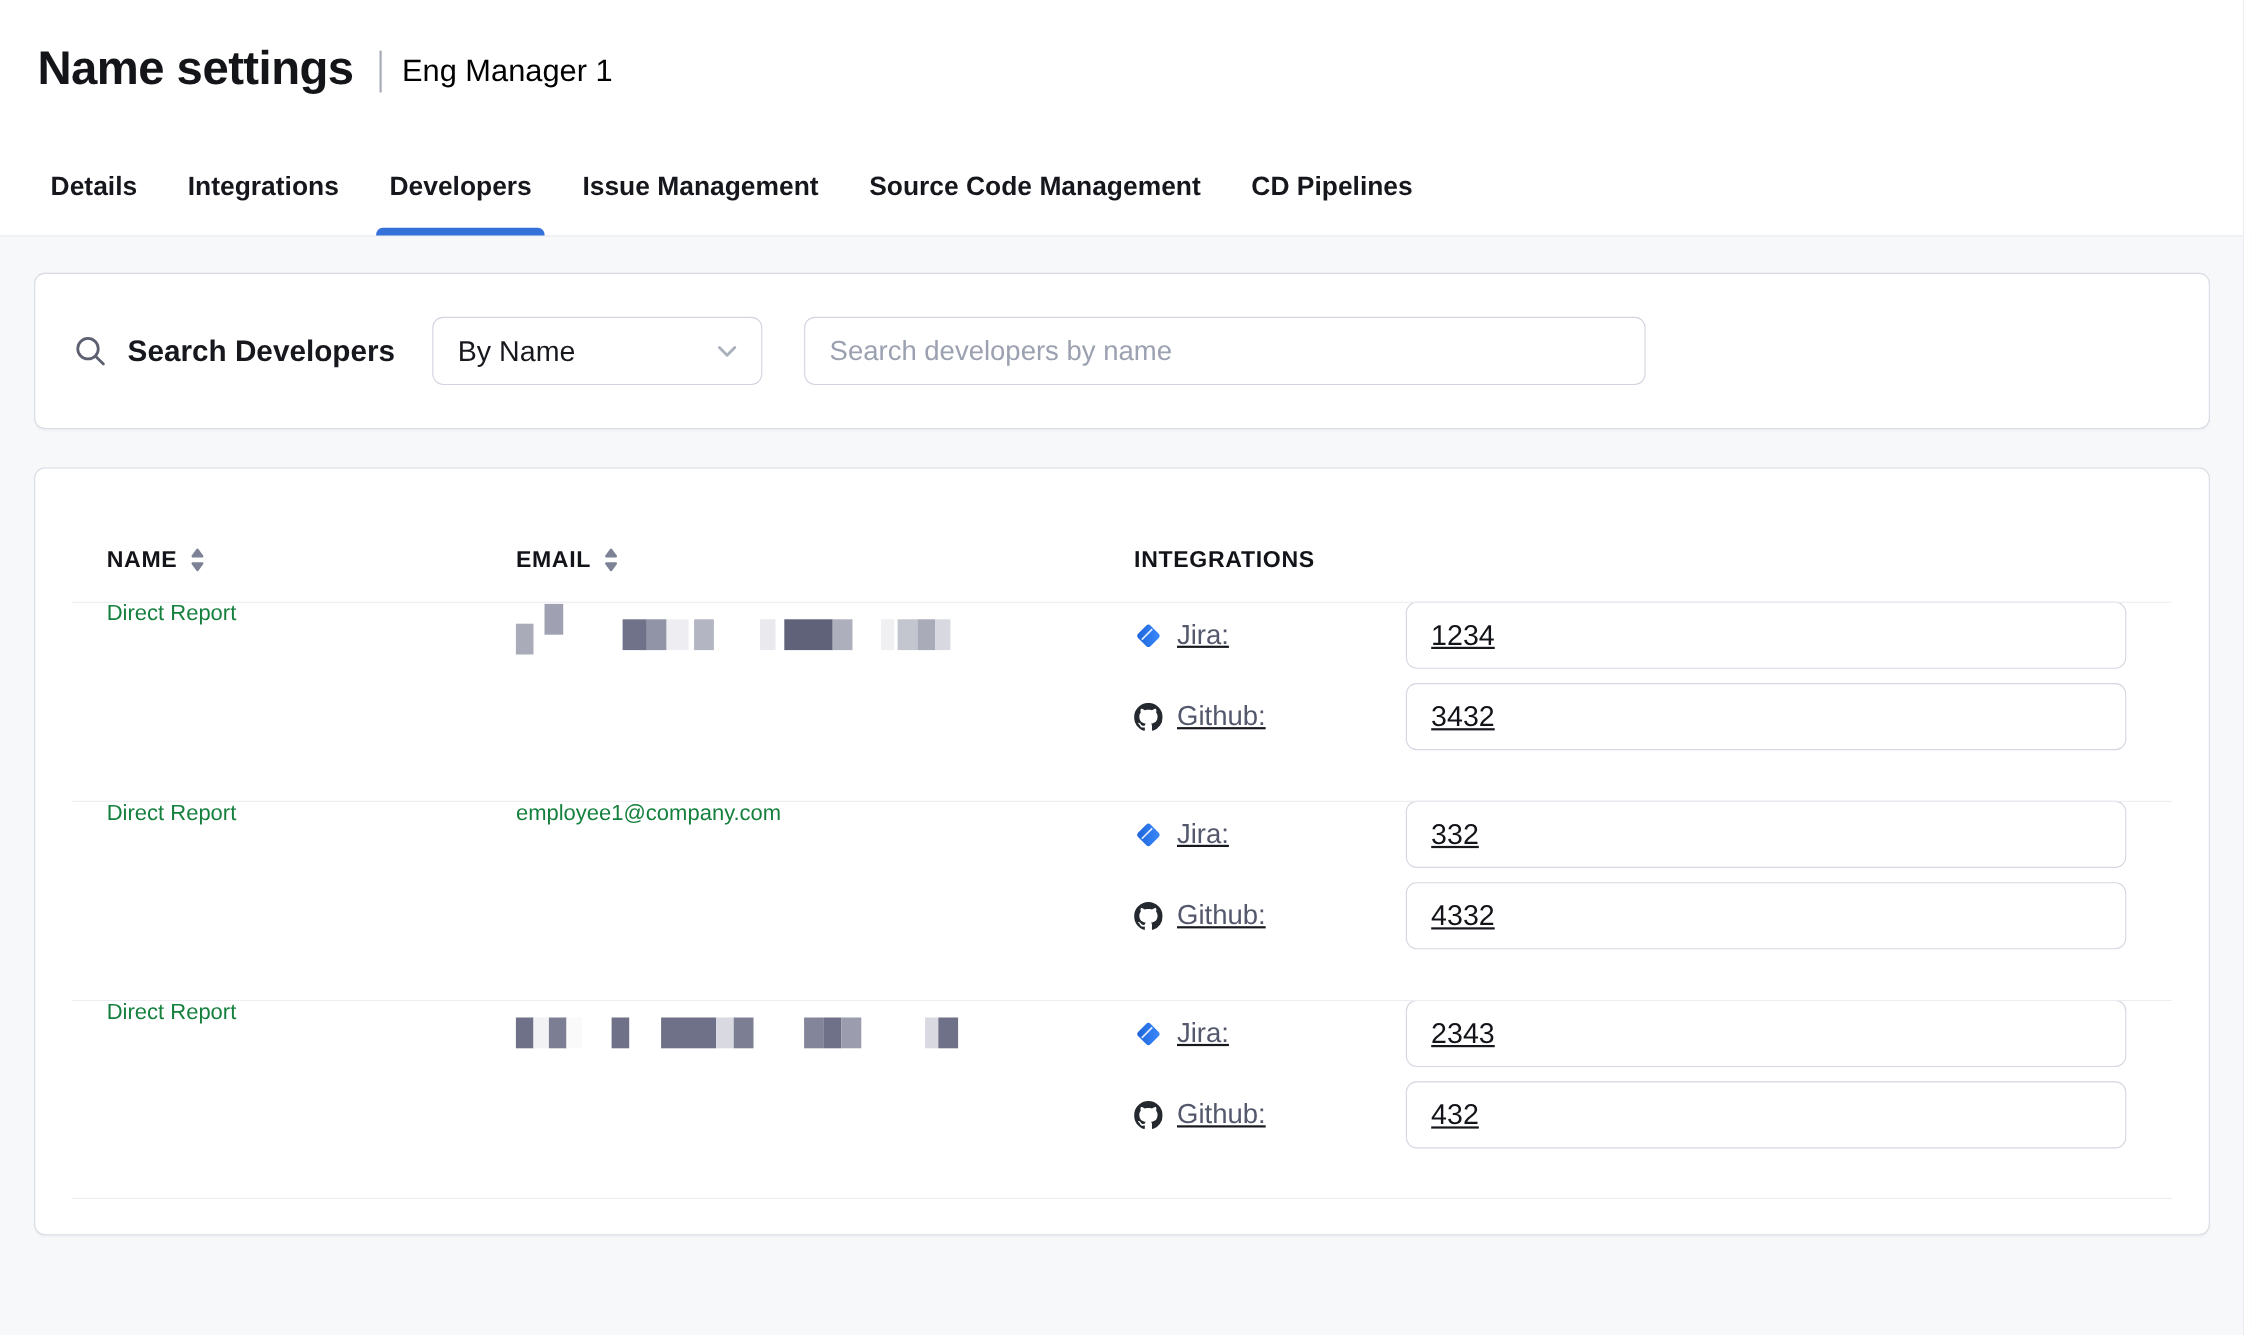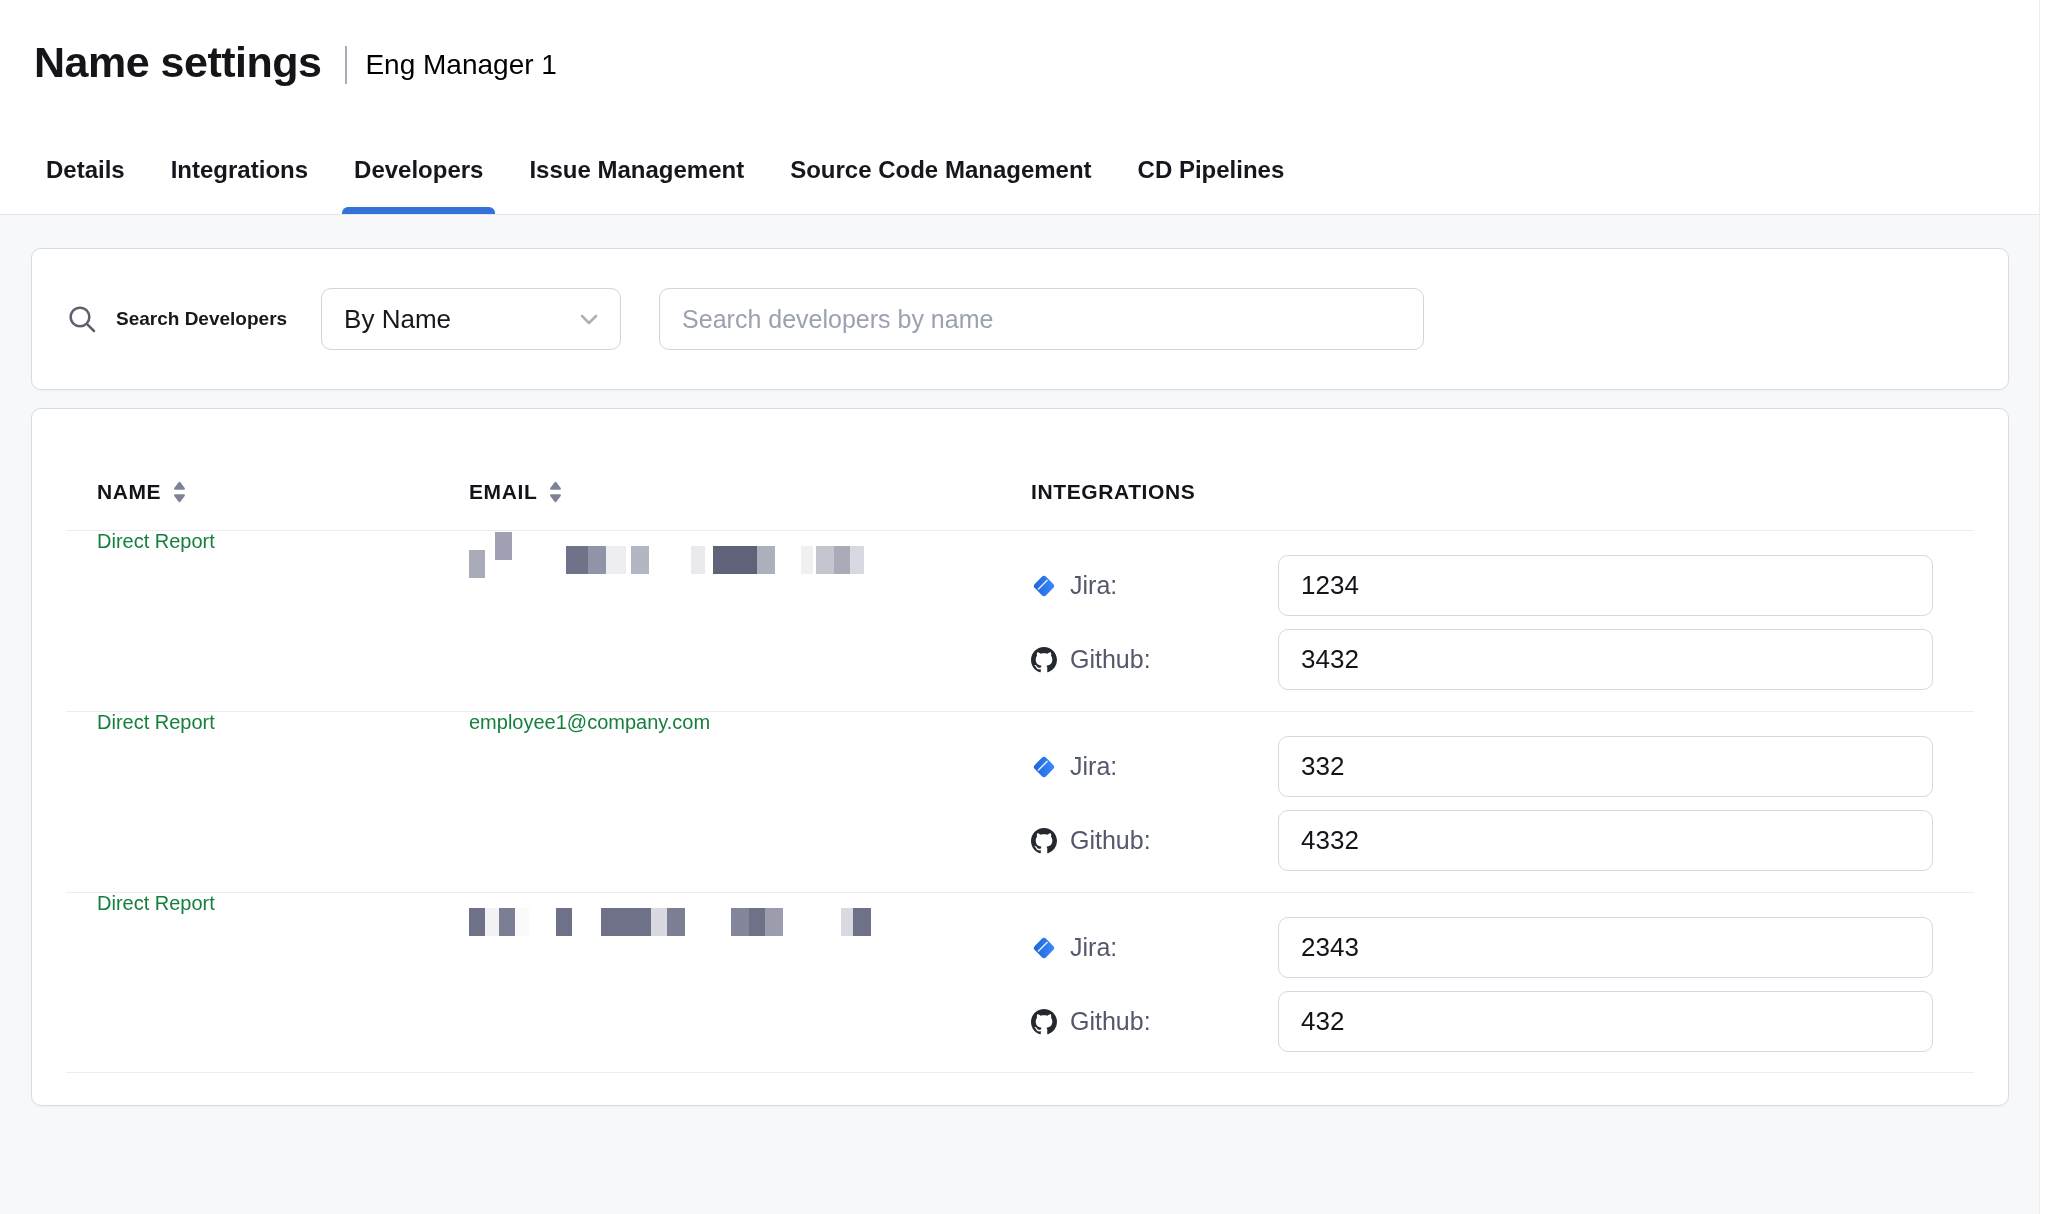--- a/index.html
+++ b/index.html
@@ -54,21 +54,21 @@
     box-shadow:0 1px 2px rgba(20,25,45,0.04);
   }
 
   
   .search-card {
     height:142px;
     display:flex; align-items:center;
     padding:0 34px;
   }
   .search-icon { flex:0 0 auto; display:flex; }
-  .search-label { font-size:19px; font-weight:700; color:#17181e; margin-left:18px; white-space:nowrap; }
+  .search-label { font-size:27px; font-weight:700; color:#17181e; margin-left:18px; white-space:nowrap; }
   .filter-select {
     width:300px; height:62px;
     margin-left:34px;
     border:1.5px solid #d2d5e0; border-radius:10px;
     display:flex; align-items:center; justify-content:space-between;
     padding:0 22px;
     font-size:26px; color:#17181e;
     cursor:pointer; background:#fff;
   }
   .search-input {
@@ -76,21 +76,21 @@
     margin-left:38px;
     border:1.5px solid #d2d5e0; border-radius:10px;
     padding:0 22px;
     font-size:25px; color:#17181e;
     font-family:"Liberation Sans", sans-serif;
     outline:none; background:#fff;
   }
   .search-input::placeholder { color:#9ba1b0; }
 
   
-  .table-card { margin-top:18px; padding-bottom:32px; }
+  .table-card { margin-top:35px; padding-bottom:32px; }
   .grid-cols {
     display:grid;
     grid-template-columns:372px 562px 1fr;
     padding:0 75px 0 65px;
   }
   .thead {
     height:121px;
     align-items:end;
     padding-bottom:26px;
   }
@@ -111,21 +111,21 @@
     height:1px; background:#ececf1;
   }
   .end-divider { height:1px; margin:0 34px; background:#ececf1; }
 
   .cell-name, .cell-email {
     font-size:20px; color:#15803d;
   }
   .redact { display:flex; align-items:flex-start; padding-top:2px; }
   .redact span { display:inline-block; height:28px; flex:0 0 auto; }
 
-  .cell-int { padding-top:25px; padding-bottom:20px; }
+  .cell-int { padding-bottom:20px;text-decoration:underline; }
   .int-group { display:flex; align-items:center; height:61px; margin-bottom:13px; }
   .int-group:last-child { margin-bottom:0; }
   .int-label {
     width:247px; flex:0 0 247px;
     display:flex; align-items:center; gap:13px;
     font-size:25px; color:#54586c;
   }
   .int-label .ico { display:flex; width:26px; height:26px; }
   .int-input {
     flex:1; height:61px;

